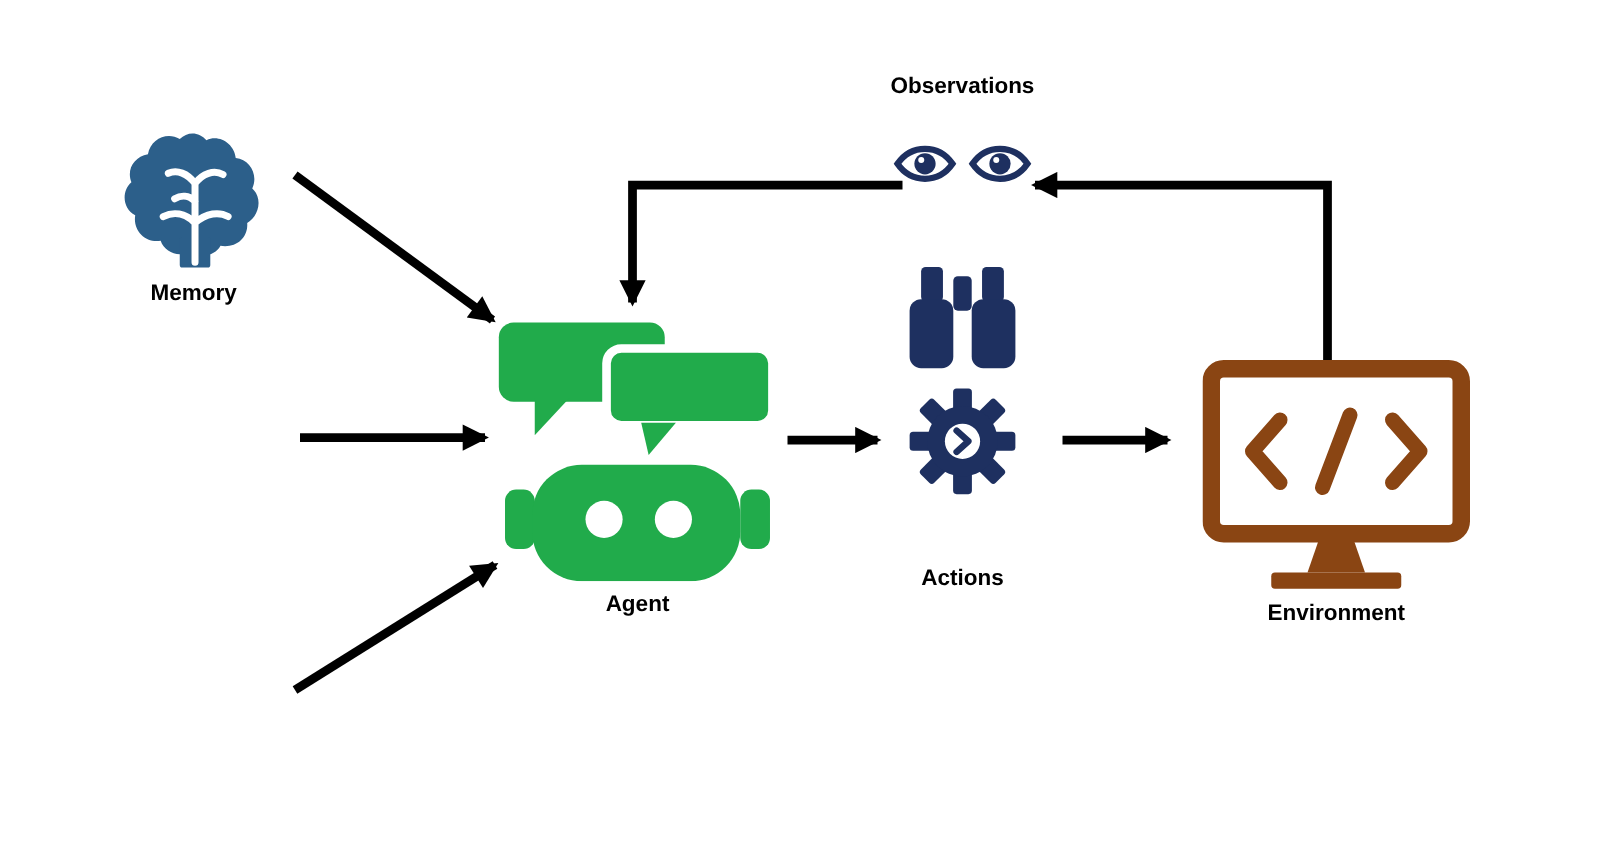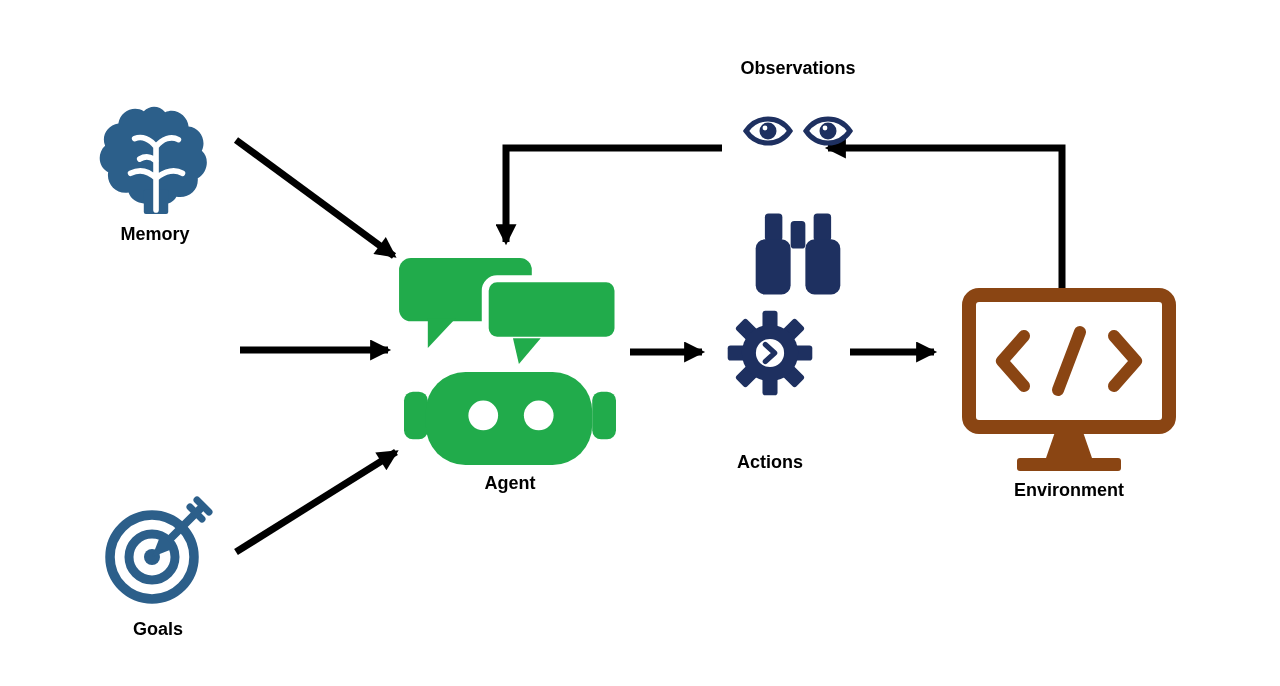--- a/index.html
+++ b/index.html
@@ -57,52 +57,39 @@
       <g fill="#2C5F8A">
         <path stroke="none" d="M45,9 C35,3 22,9 20,21 C9,23 3,33 7,43 C-1,50 0,64 10,69 C8,81 18,91 30,89 C33,98 45,103 53,97 C61,103 73,101 77,93 C89,95 99,87 98,75 C108,69 110,55 102,48 C107,37 100,25 89,24 C88,13 76,5 66,10 C60,3 51,3 45,9 Z"></path>
         <rect x="45" y="86" width="24" height="24" rx="2" stroke="none"></rect>
         <path fill="none" stroke="#ffffff" stroke-width="5.5" stroke-linecap="round" d="M57,106 L57,75 M57,75 L57,44 M57,44 C51,36 43,33 36,36 M57,44 C63,36 72,33 79,37 M57,75 C49,67 40,66 32,70 M57,75 C66,67 76,66 83,70 M57,58 C52,53 46,53 41,56"></path>
       </g>
     </svg>
     <div class="label">Memory</div>
   </div>
 
 
-  <div class="node" style="left:98px; top:495px; width:120px;">
-    <svg width="116" height="116" viewBox="0 0 116 116">
-      <g fill="#2C5F8A" stroke="#2C5F8A">
-        <circle cx="52" cy="62" r="42" fill="none" stroke-width="9.5"></circle>
-        <circle cx="52" cy="62" r="23" fill="none" stroke-width="9"></circle>
-        <circle cx="52" cy="62" r="8" stroke="none"></circle>
-        <path d="M62,52 L100,14" fill="none" stroke-width="8" stroke-linecap="round"></path>
-        <polygon points="52,62 75,53 61,39" stroke="none"></polygon>
-        <path d="M90,12 L102,24 M97,5 L109,17" fill="none" stroke-width="7" stroke-linecap="round"></path>
-      </g>
-    </svg>
-    <div class="label">Goals</div>
-  </div>
 
   <div class="node" style="left:395px; top:255px; width:230px;">
     <svg width="228" height="210" viewBox="0 0 230 212">
       <g fill="#21AB4B">
         <rect x="3" y="3" width="134" height="64" rx="12"></rect>
         <polygon points="32,64 32,94 60,64"></polygon>
         <rect x="90" y="24" width="134" height="62" rx="12" stroke="#ffffff" stroke-width="7"></rect>
         <polygon points="118,84 146,84 124,110"></polygon>
         <rect x="8" y="138" width="24" height="48" rx="9"></rect>
         <rect x="198" y="138" width="24" height="48" rx="9"></rect>
         <rect x="30" y="118" width="168" height="94" rx="40"></rect>
         <circle cx="88" cy="162" r="15" fill="#ffffff"></circle>
         <circle cx="144" cy="162" r="15" fill="#ffffff"></circle>
       </g>
     </svg>
     <div class="label">Agent</div>
   </div>
 
-  <div class="node" style="left:728px; top:58px; width:140px;gap:28px;">
+  <div class="node" style="left:700px; top:58px; width:140px;gap:28px;">
     <div class="label label-top">Observations</div>
     <svg width="120" height="40" viewBox="0 0 120 40">
       <g fill="#1E3060" stroke="#1E3060">
         <g transform="translate(6,1)">
           <path d="M2,19 C13,3 35,3 46,19 C35,35 13,35 2,19 Z" fill="#ffffff" stroke-width="5"></path>
           <circle cx="24" cy="19" r="8.5" stroke="none"></circle>
           <circle cx="21" cy="16" r="2.4" fill="#ffffff" stroke="none"></circle>
         </g>
         <g transform="translate(66,1)">
           <path d="M2,19 C13,3 35,3 46,19 C35,35 13,35 2,19 Z" fill="#ffffff" stroke-width="5"></path>

